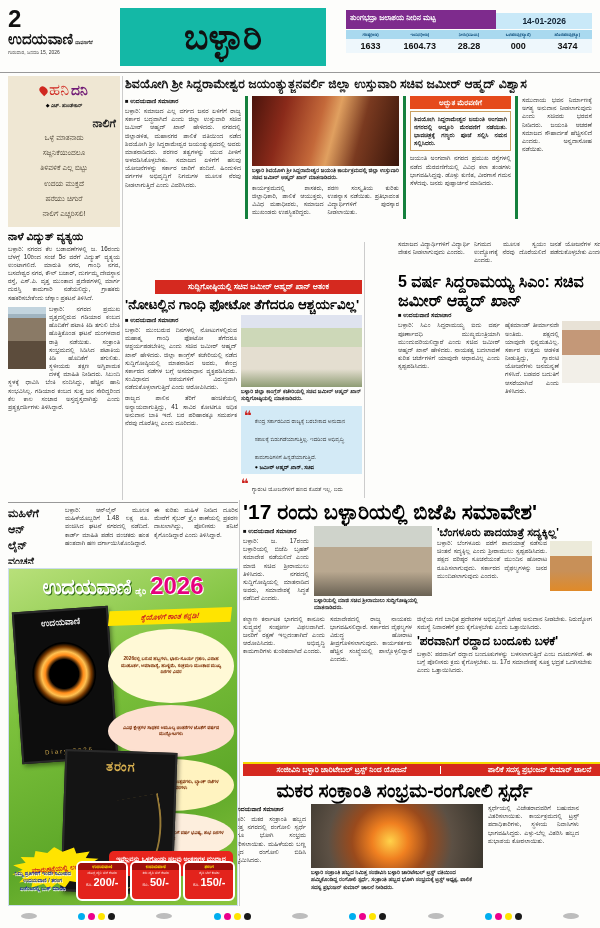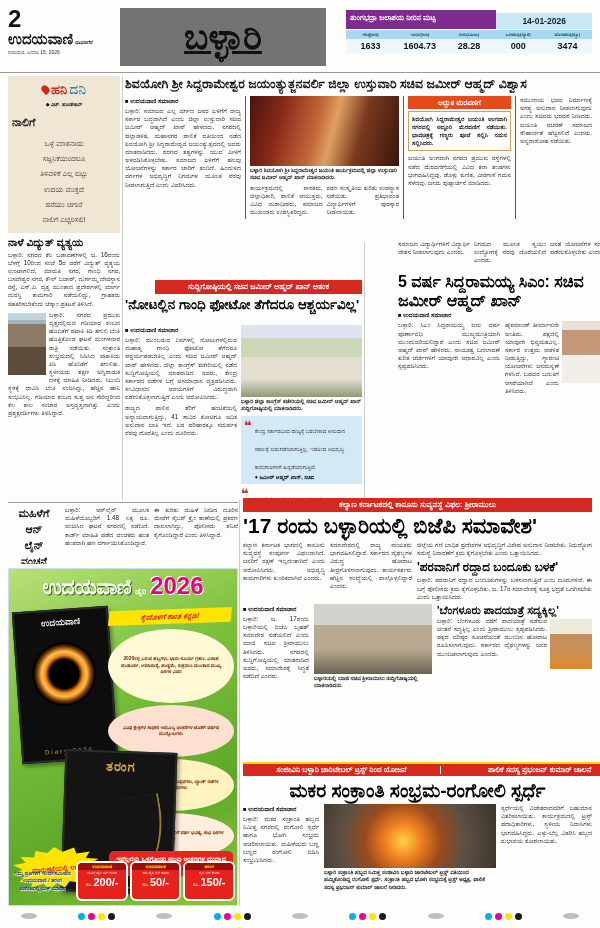--- a/index.html
+++ b/index.html
@@ -5,40 +5,40 @@
   * { margin:0; padding:0; box-sizing:border-box; }
   html,body { width:600px; height:928px; background:#fff; font-family:"Liberation Sans","DejaVu Sans",sans-serif; }
   .page { position:relative; width:600px; height:928px; background:#fdfdfb; overflow:hidden; }
   .abs { position:absolute; overflow:hidden; }
 
   
   .pgnum { font-size:24px; font-weight:bold; line-height:0.9; color:#111; }
   .mastline { font-size:15px; font-weight:bold; color:#111; white-space:nowrap; }
   .mastedition { font-size:5px; font-weight:bold; margin-left:2px; }
   .mastdate { font-size:5px; color:#333; margin-top:1px; white-space:nowrap; }
-  .citybox { position:absolute; left:112px; top:0px; width:206px; height:58px; background:#737373;
-             display:flex; align-items:center; justify-content:center; font-size:36px; font-weight:bold; color:#111;text-decoration:underline; }
+  .citybox { position:absolute; left:112px; top:0px; width:206px; height:58px; background:#14b8a6;
+             display:flex; align-items:center; justify-content:center; font-size:36px; font-weight:bold; color:#111; }
   .wt { position:absolute; left:338px; top:2px; width:246px; }
   .wt-row1 { display:flex; }
   .wt-title { background:#7e2b8d; color:#fff; font-size:7.6px; font-weight:bold; padding:3px 4px; flex:1.55; white-space:nowrap; }
   .wt-date  { background:#c9e9f8; color:#123; font-size:8.5px; font-weight:bold; padding:3px 2px; flex:1; text-align:center; margin-top:3px; }
   .wt-heads { display:flex; margin-top:1px; }
   .wt-h { flex:1; background:#a9d9ef; color:#0e4f7d; font-size:4.4px; font-weight:bold; text-align:center; padding:2px 0; white-space:nowrap; overflow:hidden; }
   .wt-vals { display:flex; background:#eef7fc; }
   .wt-v { flex:1; font-size:9px; font-weight:bold; color:#111; text-align:center; padding:2px 0; }
   .hr { position:absolute; background:#999; height:1px; }
   .vr { position:absolute; background:#ccc; width:1px; }
 
   
   .bt { font-size:6.3px; line-height:1.3; text-align:justify; color:#1b1b1b; margin-bottom:3px; }
   .by { font-size:6px; font-weight:bold; color:#111; margin:2px 0; white-space:nowrap; }
   .cap { font-size:5.6px; font-weight:bold; line-height:1.3; color:#111; margin-top:1px; }
   .h-main { font-size:28px; font-weight:bold; color:#000; white-space:nowrap; letter-spacing:-0.5px; }
   .h-deck { font-size:12.5px; font-weight:bold; color:#111; white-space:nowrap; margin-top:3px; }
-  .h-mid { font-size:13.5px; font-weight:bold; white-space:nowrap; margin:3px 0 12px; }
+  .h-mid { font-size:13.5px; font-weight:bold; white-space:nowrap; margin:3px 0 2px; }
   .h-cm { font-size:16px; font-weight:bold; line-height:1.2; margin:2px 0; }
   .h-bjp { font-size:21px; font-weight:bold; white-space:nowrap; margin:2px 0; }
   .h-sub { font-size:11px; font-weight:bold; white-space:nowrap; }
   .h-gun { font-size:12px; font-weight:bold; white-space:nowrap; margin:2px 0; }
   .h-san { font-size:19px; font-weight:bold; text-align:center; white-space:nowrap; margin-bottom:2px; }
   .h-small { font-size:10.5px; font-weight:bold; line-height:1.2; margin:3px 0 2px; }
   .kicker { background:#d5291f; color:#fff; font-size:7.8px; font-weight:bold; text-align:center; padding:2px 0; white-space:nowrap; overflow:hidden; }
 
   .ph { background:#888; }
   .ph-main { background:linear-gradient(105deg,#4a140c,#8a2a1a 22%,#c4693a 45%,#e0a060 55%,#7a3a20 72%,#38150a); }
@@ -46,30 +46,30 @@
   .ph-cm { background:linear-gradient(180deg,#e8e2d6 0 15%,#c49878 15% 55%,#f2efe8 55% 100%); }
   .ph-bjp { background:linear-gradient(180deg,#cfd3cb 0 30%,#b9a890 30% 65%,#6a6254 100%); }
   .ph-sri { background:linear-gradient(180deg,#eceada 0 30%,#c89058 30% 60%,#e08a28 100%); }
   .ph-clock { background:linear-gradient(180deg,#c2d4de 0 12%,#a0b4c0 12% 18%,#8a7a66 18% 55%,#5c4c3c 55% 100%); }
   .ph-bon { background:radial-gradient(circle at 46% 58%,#ffd24a,#f08020 18%,#9a4a1c 38%,#5c5044 62%,#38342c 100%); }
 
   
   .hani { background:#efe7d3; padding:5px 4px 6px; }
   .hani-logo { display:flex; align-items:center; justify-content:center; gap:2px; }
   .drop { width:7px; height:9px; background:#d02820; border-radius:50% 50% 50% 0; transform:rotate(-45deg); display:inline-block; }
-  .hani-w1 { color:#d02820; font-weight:bold; font-size:13px; }
-  .hani-w2 { color:#0369a1; font-weight:normal; font-size:14px; }
+  .hani-w1 { color:#d02820; font-weight:normal; font-size:16px; }
+  .hani-w2 { color:#701a75; font-weight:bold; font-size:14px; }
   .hani-author { font-size:5px; font-weight:bold; text-align:center; margin:3px 0 8px; }
-  .hani-title { font-size:11px; font-weight:bold; text-align:left; margin-bottom:7px; color:#222; }
+  .hani-title { font-size:11px; font-weight:bold; text-align:right; color:#222; }
   .hani-line { font-size:7.4px; line-height:2.05; text-align:center; color:#40382a; white-space:nowrap; }
 
   
   .mcols { display:flex; margin-top:4px; }
   .mcol { padding:0 4px; }
-  .mcol + .mcol { border-left:1px solid #15803d; }
+  .mcol + .mcol { border-left:3px solid #15803d; }
   .sb-head { background:#e54a1b; color:#fff; font-size:7.2px; font-weight:bold; text-align:center; padding:2px 0; }
   .sb-box { border:1px solid #caa060; padding:3px; font-size:6px; font-weight:bold; line-height:1.35; color:#222; text-align:justify; margin:2px 0 3px; }
 
   
   .quote { display:flex; gap:3px; margin-top:3px; }
   .qmark { color:#cc1f1a; font-size:13px; line-height:1; font-weight:bold; }
   .qtext { font-size:5.6px; line-height:1.3; color:#222; text-align:justify; }
   .qby { font-size:5.4px; font-weight:bold; margin-top:1px; }
   .qblue { background:#d3eaf6; padding:3px; }
 
@@ -247,69 +247,68 @@
       <p class="bt" style="width:102px;max-height:158px;">ಬಳ್ಳಾರಿ: ಸಿಎಂ ಸಿದ್ದರಾಮಯ್ಯ ಐದು ವರ್ಷ ಪೂರ್ಣಾವಧಿ ಮುಖ್ಯಮಂತ್ರಿಯಾಗಿ ಮುಂದುವರಿಯಲಿದ್ದಾರೆ ಎಂದು ಸಚಿವ ಜಮೀರ್ ಆಹ್ಮದ್ ಖಾನ್ ಹೇಳಿದರು. ನಾಯಕತ್ವ ಬದಲಾವಣೆ ಕುರಿತ ಚರ್ಚೆಗಳಿಗೆ ಯಾವುದೇ ಆಧಾರವಿಲ್ಲ ಎಂದು ಸ್ಪಷ್ಟಪಡಿಸಿದರು.</p>
       <div style="width:113px;">
         <div class="ph ph-cm" style="float:right;width:56px;height:62px;margin:0 0 2px 3px;"></div>
         <p class="bt" style="max-height:158px;">ಹೈಕಮಾಂಡ್ ತೀರ್ಮಾನವೇ ಅಂತಿಮ. ಪಕ್ಷದಲ್ಲಿ ಯಾವುದೇ ಭಿನ್ನಮತವಿಲ್ಲ. ಸರ್ಕಾರ ಉತ್ತಮ ಆಡಳಿತ ನೀಡುತ್ತಿದ್ದು, ಗ್ಯಾರಂಟಿ ಯೋಜನೆಗಳು ಜನಮನ್ನಣೆ ಗಳಿಸಿವೆ. ಬಡವರ ಬದುಕಿಗೆ ಆಸರೆಯಾಗಿವೆ ಎಂದು ತಿಳಿಸಿದರು.</p>
       </div>
     </div>
   </div>
 
   <div class="abs" style="left:8px;top:502px;width:230px;height:62px;border-top:1px solid #999;padding-top:3px;">
     <div style="display:flex;gap:5px;">
-      <div style="width:52px;text-align:center;">
+      <div style="width:52px;">
         <div class="fraud-word">ಮಹಿಳೆಗೆ</div>
         <div class="fraud-word">ಆನ್</div>
         <div class="fraud-word">ಲೈನ್</div>
         <div class="fraud-word">ವಂಚನೆ</div>
       </div>
       <p class="bt" style="flex:1;max-height:56px;">ಬಳ್ಳಾರಿ: ಆನ್‌ಲೈನ್ ಮೂಲಕ ಮಹಿಳೆಯೊಬ್ಬರಿಗೆ 1.48 ಲಕ್ಷ ರೂ. ವಂಚಿಸಿದ ಘಟನೆ ನಗರದಲ್ಲಿ ನಡೆದಿದೆ. ಕಾರ್ಡ್ ಮಾಹಿತಿ ಪಡೆದ ವಂಚಕರು ಹಂತ ಹಂತವಾಗಿ ಹಣ ವರ್ಗಾಯಿಸಿಕೊಂಡಿದ್ದಾರೆ.</p>
       <p class="bt" style="flex:1;max-height:56px;">ಈ ಕುರಿತು ಮಹಿಳೆ ನೀಡಿದ ದೂರಿನ ಮೇರೆಗೆ ಸೈಬರ್ ಕ್ರೈಂ ಠಾಣೆಯಲ್ಲಿ ಪ್ರಕರಣ ದಾಖಲಾಗಿದ್ದು, ಪೊಲೀಸರು ತನಿಖೆ ಕೈಗೊಂಡಿದ್ದಾರೆ ಎಂದು ತಿಳಿಸಿದ್ದಾರೆ.</p>
     </div>
   </div>
 
   <div class="vr" style="left:239px;top:500px;height:406px;"></div>
 
   <div class="abs" style="left:243px;top:498px;width:349px;height:262px;">
-    <div class="kicker">ಕಲ್ಯಾಣ ಕರ್ನಾಟಕದಲ್ಲಿ ಕಾನೂನು ಸುವ್ಯವಸ್ಥೆ ವಿಫಲ: ಶ್ರೀರಾಮುಲು</div>
     <div class="h-bjp">'17 ರಂದು ಬಳ್ಳಾರಿಯಲ್ಲಿ ಬಿಜೆಪಿ ಸಮಾವೇಶ'</div>
+    <div style="display:flex;gap:5px;">
+      <div style="width:66px;">
+        <div class="by">■ ಉದಯವಾಣಿ ಸಮಾಚಾರ</div>
+        <p class="bt" style="max-height:86px;">ಬಳ್ಳಾರಿ: ಜ. 17ರಂದು ಬಳ್ಳಾರಿಯಲ್ಲಿ ಬಿಜೆಪಿ ಬೃಹತ್ ಸಮಾವೇಶ ನಡೆಯಲಿದೆ ಎಂದು ಮಾಜಿ ಸಚಿವ ಶ್ರೀರಾಮುಲು ತಿಳಿಸಿದರು. ನಗರದಲ್ಲಿ ಸುದ್ದಿಗೋಷ್ಠಿಯಲ್ಲಿ ಮಾತನಾಡಿದ ಅವರು, ಸಮಾವೇಶಕ್ಕೆ ಸಿದ್ಧತೆ ನಡೆದಿದೆ ಎಂದರು.</p>
+      </div>
+      <div style="width:118px;">
+        <div class="ph ph-bjp" style="width:100%;height:70px;"></div>
+        <div class="cap">ಬಳ್ಳಾರಿಯಲ್ಲಿ ಮಾಜಿ ಸಚಿವ ಶ್ರೀರಾಮುಲು ಸುದ್ದಿಗೋಷ್ಠಿಯಲ್ಲಿ ಮಾತನಾಡಿದರು.</div>
+      </div>
+      <div style="flex:1;">
+        <div class="h-sub">'ಬೆಂಗಳೂರು ಪಾದಯಾತ್ರೆ ಸದ್ಯಕ್ಕಿಲ್ಲ'</div>
+        <div class="ph ph-sri" style="float:right;width:42px;height:50px;margin:2px 0 2px 3px;"></div>
+        <p class="bt" style="max-height:92px;">ಬಳ್ಳಾರಿ: ಬೆಂಗಳೂರು ವರೆಗೆ ಪಾದಯಾತ್ರೆ ನಡೆಸುವ ಚಿಂತನೆ ಸದ್ಯಕ್ಕಿಲ್ಲ ಎಂದು ಶ್ರೀರಾಮುಲು ಸ್ಪಷ್ಟಪಡಿಸಿದರು. ಪಕ್ಷದ ವರಿಷ್ಠರ ಸೂಚನೆಯಂತೆ ಮುಂದಿನ ಹೋರಾಟ ರೂಪಿಸಲಾಗುವುದು. ಸರ್ಕಾರದ ವೈಫಲ್ಯಗಳನ್ನು ಜನರ ಮುಂದಿಡಲಾಗುವುದು ಎಂದರು.</p>
+      </div>
+    </div>
     <div style="display:flex;gap:5px;margin-top:3px;">
       <p class="bt" style="width:82px;max-height:118px;">ಕಲ್ಯಾಣ ಕರ್ನಾಟಕ ಭಾಗದಲ್ಲಿ ಕಾನೂನು ಸುವ್ಯವಸ್ಥೆ ಸಂಪೂರ್ಣ ವಿಫಲವಾಗಿದೆ. ಜನರಿಗೆ ರಕ್ಷಣೆ ಇಲ್ಲದಂತಾಗಿದೆ ಎಂದು ಆರೋಪಿಸಿದರು. ಅಭಿವೃದ್ಧಿ ಕಾಮಗಾರಿಗಳು ಕುಂಠಿತವಾಗಿವೆ ಎಂದರು.</p>
       <p class="bt" style="width:82px;max-height:118px;">ಸಮಾವೇಶದಲ್ಲಿ ರಾಜ್ಯ ನಾಯಕರು ಭಾಗವಹಿಸಲಿದ್ದಾರೆ. ಸರ್ಕಾರದ ವೈಫಲ್ಯಗಳ ವಿರುದ್ಧ ಹೋರಾಟ ತೀವ್ರಗೊಳಿಸಲಾಗುವುದು. ಕಾರ್ಯಕರ್ತರು ಹೆಚ್ಚಿನ ಸಂಖ್ಯೆಯಲ್ಲಿ ಪಾಲ್ಗೊಳ್ಳಲಿದ್ದಾರೆ ಎಂದರು.</p>
       <div style="flex:1;">
         <p class="bt" style="max-height:34px;">ಜಿಲ್ಲೆಯ ಗಣಿ ಬಾಧಿತ ಪ್ರದೇಶಗಳ ಅಭಿವೃದ್ಧಿಗೆ ವಿಶೇಷ ಅನುದಾನ ನೀಡಬೇಕು. ನಿರುದ್ಯೋಗ ಸಮಸ್ಯೆ ನಿವಾರಣೆಗೆ ಕ್ರಮ ಕೈಗೊಳ್ಳಬೇಕು ಎಂದು ಒತ್ತಾಯಿಸಿದರು.</p>
         <div class="h-gun">'ಪರವಾನಿಗೆ ರದ್ದಾದ ಬಂದೂಕು ಬಳಕೆ'</div>
         <p class="bt" style="max-height:60px;">ಬಳ್ಳಾರಿ: ಪರವಾನಿಗೆ ರದ್ದಾದ ಬಂದೂಕುಗಳನ್ನು ಬಳಸಲಾಗುತ್ತಿದೆ ಎಂಬ ದೂರುಗಳಿವೆ. ಈ ಬಗ್ಗೆ ಪೊಲೀಸರು ಕ್ರಮ ಕೈಗೊಳ್ಳಬೇಕು. ಜ. 17ರ ಸಮಾವೇಶಕ್ಕೆ ಸೂಕ್ತ ಭದ್ರತೆ ಒದಗಿಸಬೇಕು ಎಂದು ಒತ್ತಾಯಿಸಿದರು.</p>
       </div>
     </div>
-    <div style="display:flex;gap:5px;">
-      <div style="width:66px;">
-        <div class="by">■ ಉದಯವಾಣಿ ಸಮಾಚಾರ</div>
-        <p class="bt" style="max-height:86px;">ಬಳ್ಳಾರಿ: ಜ. 17ರಂದು ಬಳ್ಳಾರಿಯಲ್ಲಿ ಬಿಜೆಪಿ ಬೃಹತ್ ಸಮಾವೇಶ ನಡೆಯಲಿದೆ ಎಂದು ಮಾಜಿ ಸಚಿವ ಶ್ರೀರಾಮುಲು ತಿಳಿಸಿದರು. ನಗರದಲ್ಲಿ ಸುದ್ದಿಗೋಷ್ಠಿಯಲ್ಲಿ ಮಾತನಾಡಿದ ಅವರು, ಸಮಾವೇಶಕ್ಕೆ ಸಿದ್ಧತೆ ನಡೆದಿದೆ ಎಂದರು.</p>
-      </div>
-      <div style="width:118px;">
-        <div class="ph ph-bjp" style="width:100%;height:70px;"></div>
-        <div class="cap">ಬಳ್ಳಾರಿಯಲ್ಲಿ ಮಾಜಿ ಸಚಿವ ಶ್ರೀರಾಮುಲು ಸುದ್ದಿಗೋಷ್ಠಿಯಲ್ಲಿ ಮಾತನಾಡಿದರು.</div>
-      </div>
-      <div style="flex:1;">
-        <div class="h-sub">'ಬೆಂಗಳೂರು ಪಾದಯಾತ್ರೆ ಸದ್ಯಕ್ಕಿಲ್ಲ'</div>
-        <div class="ph ph-sri" style="float:right;width:42px;height:50px;margin:2px 0 2px 3px;"></div>
-        <p class="bt" style="max-height:92px;">ಬಳ್ಳಾರಿ: ಬೆಂಗಳೂರು ವರೆಗೆ ಪಾದಯಾತ್ರೆ ನಡೆಸುವ ಚಿಂತನೆ ಸದ್ಯಕ್ಕಿಲ್ಲ ಎಂದು ಶ್ರೀರಾಮುಲು ಸ್ಪಷ್ಟಪಡಿಸಿದರು. ಪಕ್ಷದ ವರಿಷ್ಠರ ಸೂಚನೆಯಂತೆ ಮುಂದಿನ ಹೋರಾಟ ರೂಪಿಸಲಾಗುವುದು. ಸರ್ಕಾರದ ವೈಫಲ್ಯಗಳನ್ನು ಜನರ ಮುಂದಿಡಲಾಗುವುದು ಎಂದರು.</p>
-      </div>
-    </div>
   </div>
 
   <div class="abs trust" style="left:243px;top:762px;width:395px;">
     <span>ಸಂಜೀವಿನಿ ಬಳ್ಳಾರಿ ಚಾರಿಟೇಬಲ್ ಟ್ರಸ್ಟ್ ನಿಂದ ಯೋಜನೆ</span>
     <span class="tdiv"></span>
     <span>ಪಾಲಿಕೆ ಸದಸ್ಯ ಪ್ರಭಂಜನ್ ಕುಮಾರ್ ಚಾಲನೆ</span>
   </div>
 
-  <div class="abs" style="left:243px;top:780px;width:349px;height:126px;">
+  <div class="abs" style="left:230px;top:780px;width:349px;height:126px;">
     <div class="h-san">ಮಕರ ಸಂಕ್ರಾಂತಿ ಸಂಭ್ರಮ-ರಂಗೋಲಿ ಸ್ಪರ್ಧೆ</div>
     <div style="display:flex;gap:5px;">
       <div style="width:76px;">
         <div class="by">■ ಉದಯವಾಣಿ ಸಮಾಚಾರ</div>
         <p class="bt" style="max-height:90px;">ಬಳ್ಳಾರಿ: ಮಕರ ಸಂಕ್ರಾಂತಿ ಹಬ್ಬದ ನಿಮಿತ್ತ ನಗರದಲ್ಲಿ ರಂಗೋಲಿ ಸ್ಪರ್ಧೆ ಹಾಗೂ ಭೋಗಿ ಸಂಭ್ರಮ ಆಚರಿಸಲಾಯಿತು. ಮಹಿಳೆಯರು ಬಣ್ಣ ಬಣ್ಣದ ರಂಗೋಲಿ ಬಿಡಿಸಿ ಸಂಭ್ರಮಿಸಿದರು.</p>
       </div>
       <div style="width:172px;">
         <div class="ph ph-bon" style="width:100%;height:64px;"></div>
         <div class="cap">ಬಳ್ಳಾರಿ ಸಂಕ್ರಾಂತಿ ಹಬ್ಬದ ನಿಮಿತ್ತ ಸಂಜೀವಿನಿ ಬಳ್ಳಾರಿ ಚಾರಿಟೇಬಲ್ ಟ್ರಸ್ಟ್ ವತಿಯಿಂದ ಹಮ್ಮಿಕೊಂಡಿದ್ದ ರಂಗೋಲಿ ಸ್ಪರ್ಧೆ, ಸಂಕ್ರಾಂತಿ ಹಬ್ಬದ ಭೋಗಿ ಸಂಭ್ರಮಕ್ಕೆ ಟ್ರಸ್ಟ್ ಅಧ್ಯಕ್ಷ, ಪಾಲಿಕೆ ಸದಸ್ಯ ಪ್ರಭಂಜನ್ ಕುಮಾರ್ ಚಾಲನೆ ನೀಡಿದರು.</div>
       </div>

